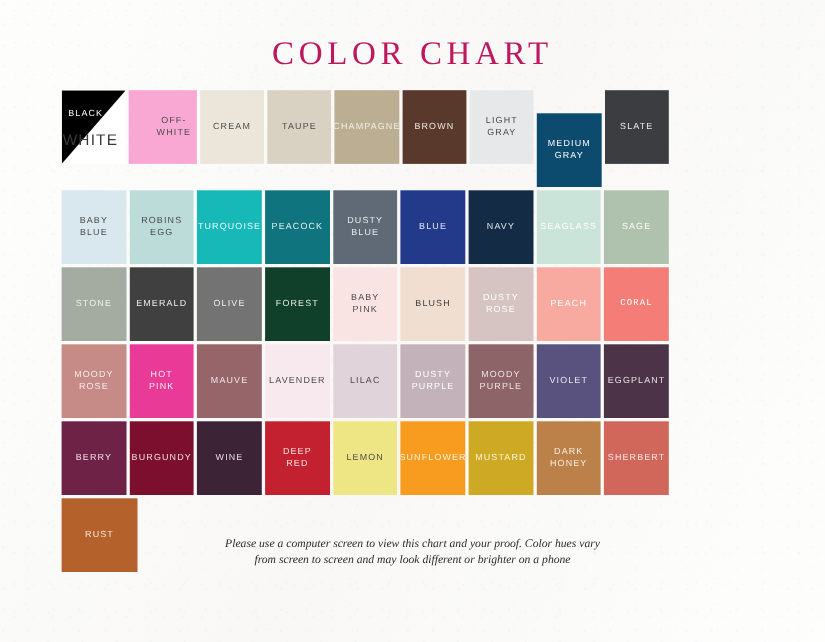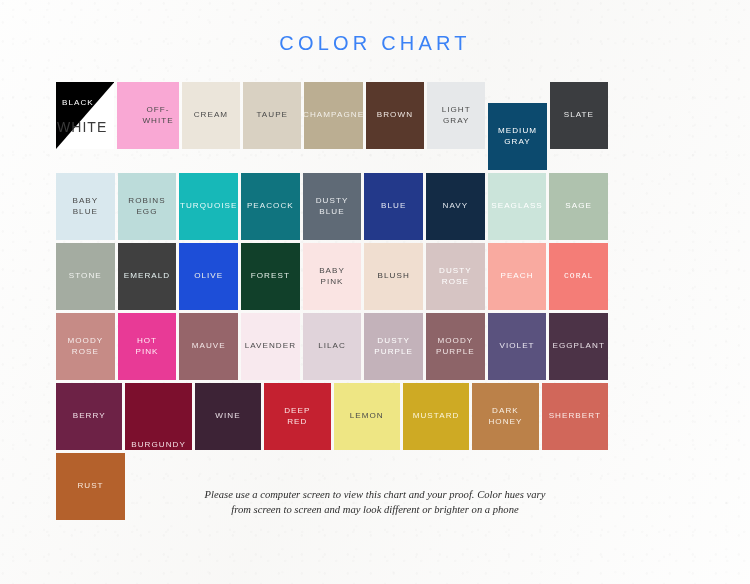--- a/index.html
+++ b/index.html
@@ -29,25 +29,25 @@
     position: relative;
   }
 
   
   #page-title {
     position: absolute;
     top: 32px;
     left: 0;
     width: 750px;
     text-align: center;
-    font-size: 20px;
+    font-size: 30px;
     letter-spacing: 4.2px;
-    color: #3b82f6;
+    color: #be185d;
     font-weight: 400;
-    font-family: Liberation Sans, sans-serif;
+    font-family: Liberation Serif, serif;
   }
 
   
   #swatch-grid {
     position: absolute;
     top: 82px;
     left: 56px;
     width: 552px;
   }
 
@@ -200,21 +200,21 @@
           <div class="swatch-label" style="color: rgb(255, 255, 255);">SAGE</div>
         </div>
       </div>
       <div class="swatch-row">
         <div class="swatch" title="STONE" style="background: rgb(164, 172, 161);">
           <div class="swatch-label" style="color: rgb(240, 242, 239);">STONE</div>
         </div>
         <div class="swatch" title="EMERALD" style="background: #404040;">
           <div class="swatch-label" style="color: rgb(230, 242, 241);">EMERALD</div>
         </div>
-        <div class="swatch" title="OLIVE" style="background: #1d4ed8;">
+        <div class="swatch" title="OLIVE" style="background: #737373;">
           <div class="swatch-label" style="color: rgb(238, 240, 233);">OLIVE</div>
         </div>
         <div class="swatch" title="FOREST" style="background: rgb(17, 64, 42);">
           <div class="swatch-label" style="color: rgb(227, 236, 230);">FOREST</div>
         </div>
         <div class="swatch" title="BABY PINK" style="background: rgb(250, 228, 227);">
           <div class="swatch-label" style="color: rgb(74, 74, 74);">BABY
 PINK</div>
         </div>
         <div class="swatch" title="BLUSH" style="background: rgb(240, 222, 208);">
@@ -261,32 +261,35 @@
           <div class="swatch-label" style="color: rgb(233, 230, 240);">VIOLET</div>
         </div>
         <div class="swatch" title="EGGPLANT" style="background: rgb(76, 51, 71);">
           <div class="swatch-label" style="color: rgb(232, 224, 230);">EGGPLANT</div>
         </div>
       </div>
       <div class="swatch-row">
         <div class="swatch" title="BERRY" style="background: rgb(109, 34, 70);">
           <div class="swatch-label" style="color: rgb(240, 223, 230);">BERRY</div>
         </div>
-        <div class="swatch" title="BURGUNDY" style="background: rgb(124, 15, 45); align-items: flex-end;">
+        <div class="swatch" title="BURGUNDY" style="background: rgb(124, 15, 45);">
           <div class="swatch-label" style="color: rgb(242, 221, 226);">BURGUNDY</div>
         </div>
         <div class="swatch" title="WINE" style="background: rgb(61, 35, 54);">
           <div class="swatch-label" style="color: rgb(232, 221, 228);">WINE</div>
         </div>
         <div class="swatch" title="DEEP RED" style="background: rgb(196, 33, 48);">
           <div class="swatch-label" style="color: rgb(251, 227, 227);">DEEP
 RED</div>
         </div>
         <div class="swatch" title="LEMON" style="background: rgb(238, 230, 132);">
           <div class="swatch-label" style="color: rgb(74, 74, 74);">LEMON</div>
+        </div>
+        <div class="swatch" title="SUNFLOWER" style="background: rgb(247, 156, 30);">
+          <div class="swatch-label" style="color: rgb(253, 240, 221);">SUNFLOWER</div>
         </div>
         <div class="swatch" title="MUSTARD" style="background: rgb(206, 170, 36);">
           <div class="swatch-label" style="color: rgb(251, 244, 220);">MUSTARD</div>
         </div>
         <div class="swatch" title="DARK HONEY" style="background: rgb(187, 129, 73);">
           <div class="swatch-label" style="color: rgb(248, 239, 228);">DARK
 HONEY</div>
         </div>
         <div class="swatch" title="SHERBERT" style="background: rgb(209, 103, 90);">
           <div class="swatch-label" style="color: rgb(250, 233, 229);">SHERBERT</div>

